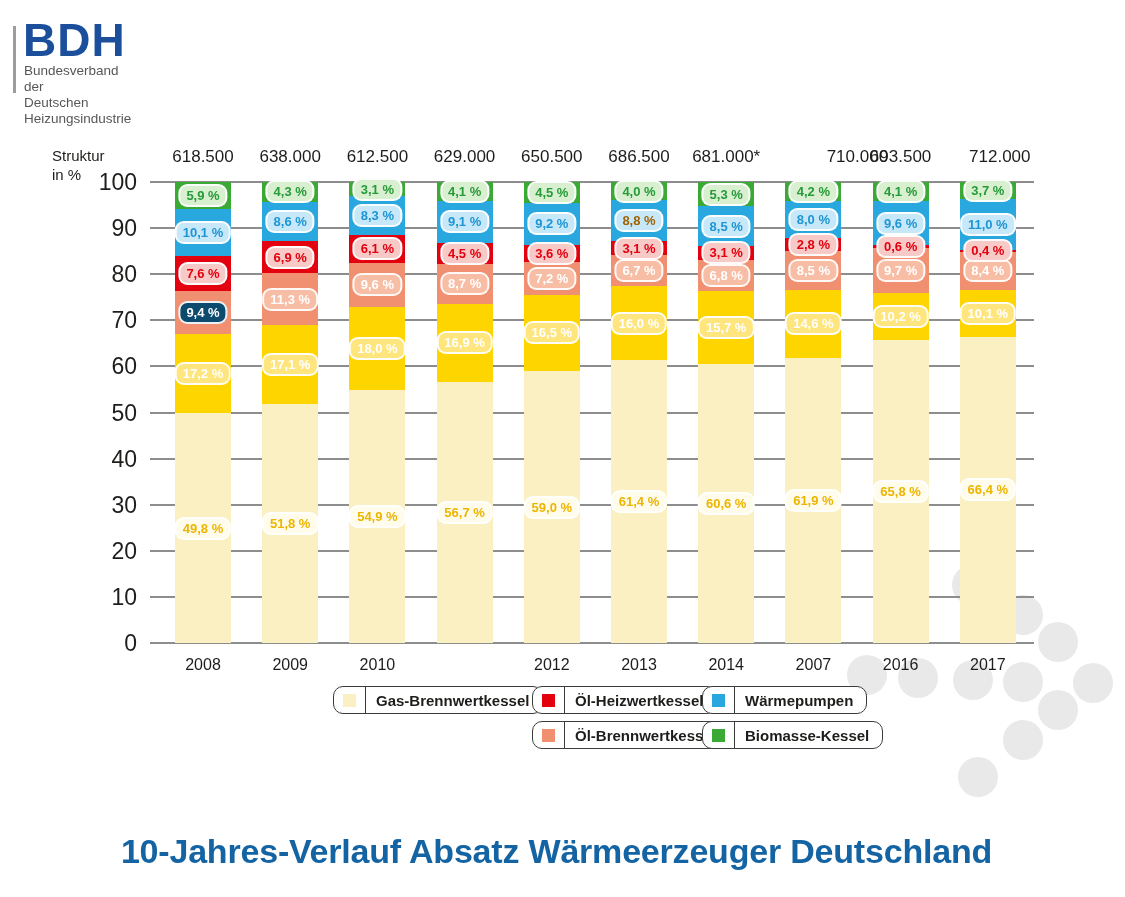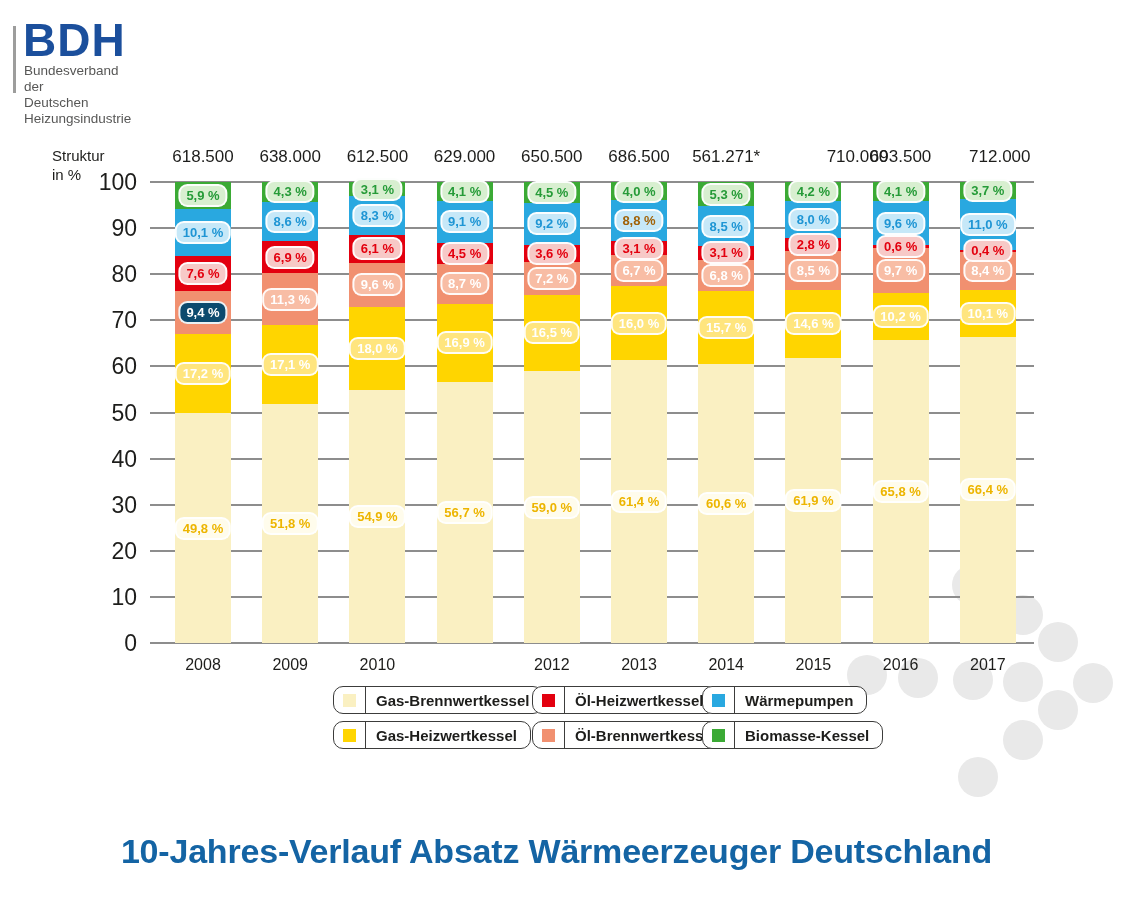--- a/index.html
+++ b/index.html
@@ -172,21 +172,21 @@
       <div class="pill" style="left: 639px; top: 311.566px; background: rgb(255, 229, 126); color: rgb(255, 255, 255);">16,0 %</div>
       <div class="seg" style="left: 611px; top: 255.299px; width: 56px; height: 30.887px; background: rgb(241, 144, 112);"></div>
       <div class="pill" style="left: 639px; top: 259.242px; background: rgb(248, 189, 165); color: rgb(255, 255, 255);">6,7 %</div>
       <div class="seg" style="left: 611px; top: 241.008px; width: 56px; height: 14.291px; background: rgb(227, 0, 15);"></div>
       <div class="pill" style="left: 639px; top: 236.653px; background: rgb(247, 201, 199); color: rgb(227, 0, 15);">3,1 %</div>
       <div class="seg" style="left: 611px; top: 200.44px; width: 56px; height: 40.568px; background: rgb(41, 168, 224);"></div>
       <div class="pill" style="left: 639px; top: 209.224px; background: rgb(198, 232, 248); color: #a16207;">8,8 %</div>
       <div class="seg" style="left: 611px; top: 182px; width: 56px; height: 18.44px; background: rgb(59, 170, 53);"></div>
       <div class="pill" style="left: 639px; top: 179.72px; background: rgb(216, 239, 208); color: rgb(38, 155, 56);">4,0 %</div>
       <div class="year" style="left: 579px; top: 656px;">2013</div>
-      <div class="total" style="left: 666.2px; top: 147px;">561.271*</div>
+      <div class="total" style="left: 666.2px; top: 147px;">681.000*</div>
       <div class="seg" style="left: 698.2px; top: 363.634px; width: 56px; height: 279.366px; background: rgb(250, 240, 194);"></div>
       <div class="pill" style="left: 726.2px; top: 491.817px; background: rgb(255, 252, 236); color: rgb(237, 181, 0);">60,6 %</div>
       <div class="seg" style="left: 698.2px; top: 291.257px; width: 56px; height: 72.377px; background: rgb(255, 213, 0);"></div>
       <div class="pill" style="left: 726.2px; top: 315.945px; background: rgb(255, 229, 126); color: rgb(255, 255, 255);">15,7 %</div>
       <div class="seg" style="left: 698.2px; top: 259.909px; width: 56px; height: 31.348px; background: rgb(241, 144, 112);"></div>
       <div class="pill" style="left: 726.2px; top: 264.083px; background: rgb(248, 189, 165); color: rgb(255, 255, 255);">6,8 %</div>
       <div class="seg" style="left: 698.2px; top: 245.618px; width: 56px; height: 14.291px; background: rgb(227, 0, 15);"></div>
       <div class="pill" style="left: 726.2px; top: 241.263px; background: rgb(247, 201, 199); color: rgb(227, 0, 15);">3,1 %</div>
       <div class="seg" style="left: 698.2px; top: 206.433px; width: 56px; height: 39.185px; background: rgb(41, 168, 224);"></div>
       <div class="pill" style="left: 726.2px; top: 214.525px; background: rgb(198, 232, 248); color: rgb(30, 149, 212);">8,5 %</div>
@@ -199,21 +199,21 @@
       <div class="seg" style="left: 785.4px; top: 290.335px; width: 56px; height: 67.306px; background: rgb(255, 213, 0);"></div>
       <div class="pill" style="left: 813.4px; top: 312.488px; background: rgb(255, 229, 126); color: rgb(255, 255, 255);">14,6 %</div>
       <div class="seg" style="left: 785.4px; top: 251.15px; width: 56px; height: 39.185px; background: rgb(241, 144, 112);"></div>
       <div class="pill" style="left: 813.4px; top: 259.242px; background: rgb(248, 189, 165); color: rgb(255, 255, 255);">8,5 %</div>
       <div class="seg" style="left: 785.4px; top: 238.242px; width: 56px; height: 12.908px; background: rgb(227, 0, 15);"></div>
       <div class="pill" style="left: 813.4px; top: 233.196px; background: rgb(247, 201, 199); color: rgb(227, 0, 15);">2,8 %</div>
       <div class="seg" style="left: 785.4px; top: 201.362px; width: 56px; height: 36.88px; background: rgb(41, 168, 224);"></div>
       <div class="pill" style="left: 813.4px; top: 208.302px; background: rgb(198, 232, 248); color: rgb(30, 149, 212);">8,0 %</div>
       <div class="seg" style="left: 785.4px; top: 182px; width: 56px; height: 19.362px; background: rgb(59, 170, 53);"></div>
       <div class="pill" style="left: 813.4px; top: 180.181px; background: rgb(216, 239, 208); color: rgb(38, 155, 56);">4,2 %</div>
-      <div class="year" style="left: 753.4px; top: 656px;">2015</div>
+      <div class="year" style="left: 753.4px; top: 656px;">2007</div>
       <div class="total" style="left: 840.6px; top: 147px;">693.500</div>
       <div class="seg" style="left: 872.6px; top: 339.662px; width: 56px; height: 303.338px; background: rgb(250, 240, 194);"></div>
       <div class="pill" style="left: 900.6px; top: 479.831px; background: rgb(255, 252, 236); color: rgb(237, 181, 0);">65,8 %</div>
       <div class="seg" style="left: 872.6px; top: 292.64px; width: 56px; height: 47.022px; background: rgb(255, 213, 0);"></div>
       <div class="pill" style="left: 900.6px; top: 304.651px; background: rgb(255, 229, 126); color: rgb(255, 255, 255);">10,2 %</div>
       <div class="seg" style="left: 872.6px; top: 247.923px; width: 56px; height: 44.717px; background: rgb(241, 144, 112);"></div>
       <div class="pill" style="left: 900.6px; top: 258.781px; background: rgb(248, 189, 165); color: rgb(255, 255, 255);">9,7 %</div>
       <div class="seg" style="left: 872.6px; top: 245.157px; width: 56px; height: 2.766px; background: rgb(227, 0, 15);"></div>
       <div class="pill" style="left: 900.6px; top: 235.04px; background: rgb(247, 201, 199); color: rgb(227, 0, 15);">0,6 %</div>
       <div class="seg" style="left: 872.6px; top: 200.901px; width: 56px; height: 44.256px; background: rgb(41, 168, 224);"></div>
@@ -245,25 +245,20 @@
   <div class="legend-box" style="left:532px;top:686px;">
     <span class="legend-swatch" style="background: rgb(227, 0, 15);"></span>
     <span class="legend-div"></span>
     <span class="legend-label">Öl-Heizwertkessel</span>
   </div>
   <div class="legend-box" style="left:702px;top:686px;">
     <span class="legend-swatch" style="background: rgb(41, 168, 224);"></span>
     <span class="legend-div"></span>
     <span class="legend-label">Wärmepumpen</span>
   </div>
-  <div class="legend-box" style="left:333px;top:721px;">
-    <span class="legend-swatch" style="background: rgb(255, 213, 0);"></span>
-    <span class="legend-div"></span>
-    <span class="legend-label">Gas-Heizwertkessel</span>
-  </div>
   <div class="legend-box" style="left:532px;top:721px;">
     <span class="legend-swatch" style="background: rgb(241, 144, 112);"></span>
     <span class="legend-div"></span>
     <span class="legend-label">Öl-Brennwertkessel</span>
   </div>
   <div class="legend-box" style="left:702px;top:721px;">
     <span class="legend-swatch" style="background: rgb(59, 170, 53);"></span>
     <span class="legend-div"></span>
     <span class="legend-label">Biomasse-Kessel</span>
   </div>

